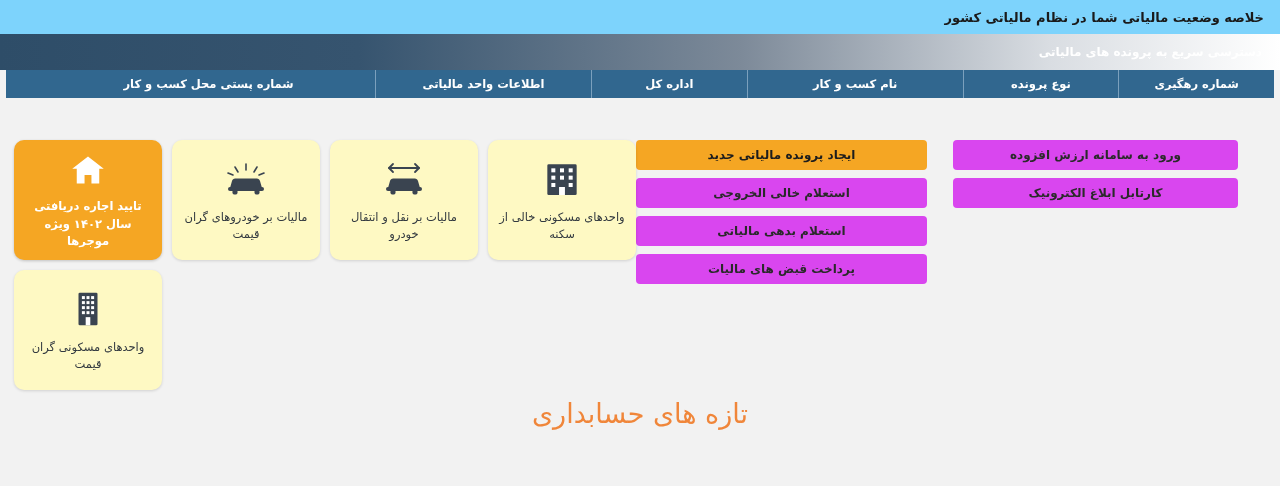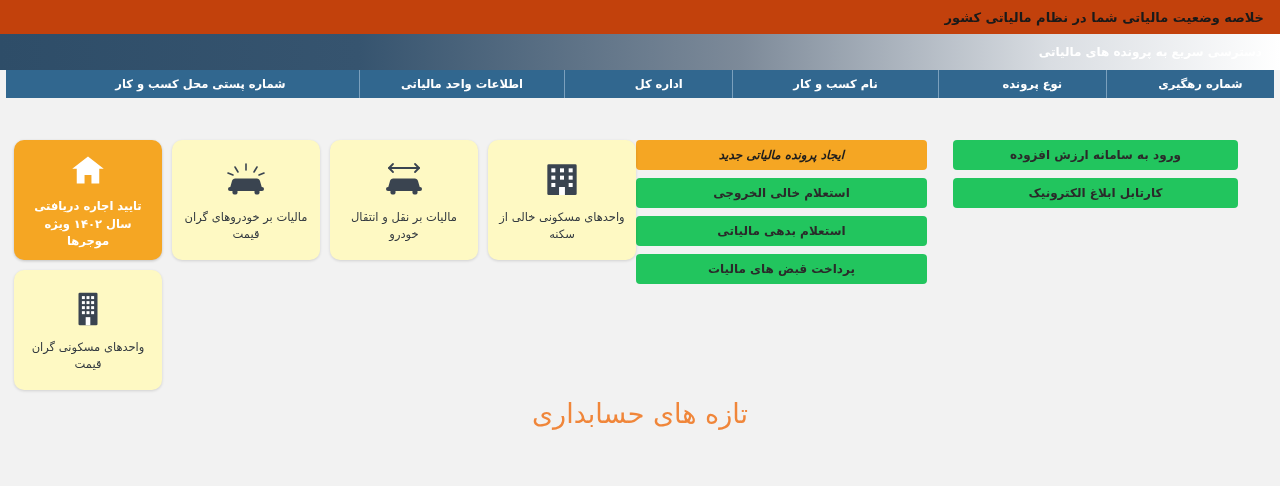--- a/index.html
+++ b/index.html
@@ -8,21 +8,21 @@
     width: 1280px; height: 486px;
     background: #f2f2f2;
     font-family: "DejaVu Sans", "Liberation Sans", sans-serif;
     overflow: hidden;
   }
   .page { position: relative; width: 1280px; height: 486px; background: #f2f2f2; }
 
   
   .topbar {
     height: 34px;
-    background: #c2410c;
+    background: #7dd3fc;
     display: flex;
     align-items: center;
     justify-content: flex-start;
     padding: 0 16px;
   }
   .topbar-title {
     font-size: 13px;
     font-weight: bold;
     color: #1a1a1a;
     white-space: nowrap;
@@ -58,21 +58,21 @@
     font-size: 11.5px;
     font-weight: bold;
     display: flex;
     align-items: center;
     justify-content: center;
     border-left: 1px solid #7ba0bd;
     white-space: nowrap;
   }
   .tbl-head .th:last-child { border-left: none; padding-left: 36px; }
   .tbl-head .th.w-wide { flex: 1.55 1 0; }
-  .tbl-head .th.w-narrow { flex: 0.72 1 0; padding-left: 20px; }
+  .tbl-head .th.w-narrow { flex: 0.72 1 0; }
 
   
   .table-body-space { height: 34px; background: #f2f2f2; }
 
   
   .content {
     position: relative;
     display: flex;
     flex-direction: row-reverse;
     align-items: flex-start;
@@ -122,33 +122,33 @@
   .btn-list {
     width: 296px;
     margin-right: 26px;
     display: flex;
     flex-direction: column;
     gap: 8px;
   }
   .bbtn {
     height: 30px;
     border-radius: 4px;
-    background: #22c55e;
+    background: #d946ef;
     color: #2a2a2a;
     font-size: 12px;
     font-weight: bold;
     display: flex;
     align-items: center;
     justify-content: center;
     border: none;
     cursor: pointer;
     font-family: inherit;
     white-space: nowrap;
   }
-  .bbtn.primary { background: #f5a623; color: #1d1d1d; font-style: italic; }
+  .bbtn.primary { background: #f5a623; color: #1d1d1d; }
 
   .toggle-row {
     display: flex;
     flex-direction: row-reverse;
     align-items: center;
     justify-content: flex-end;
     gap: 10px;
     margin-top: 8px;
     padding-left: 2px;
   }

